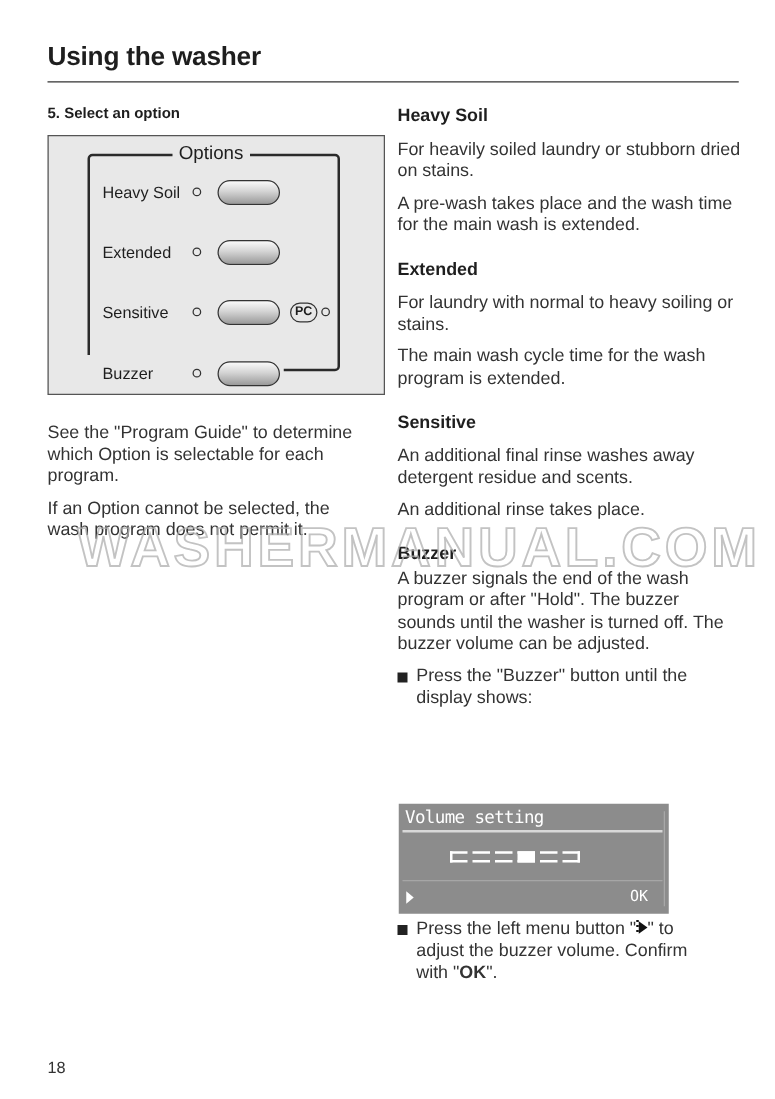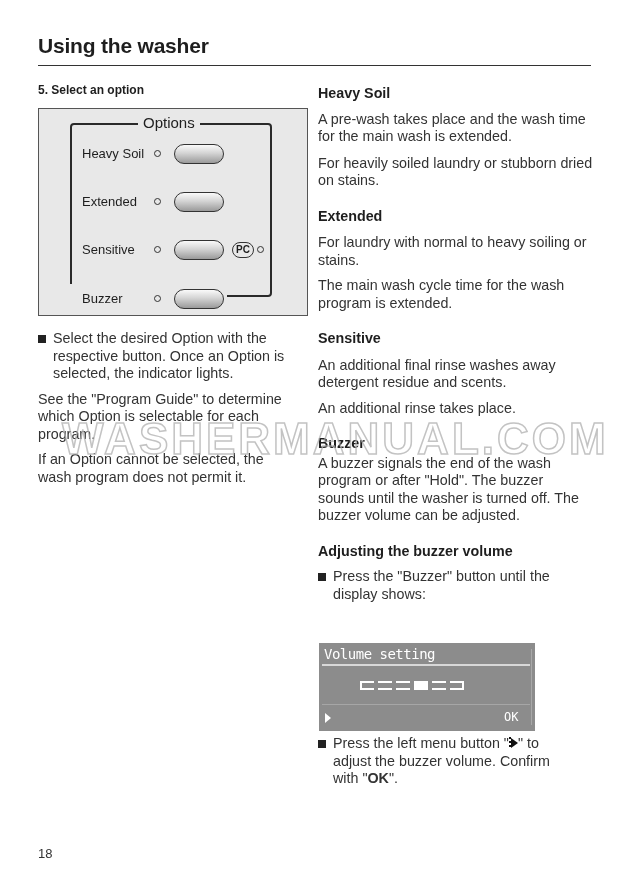--- a/index.html
+++ b/index.html
@@ -82,42 +82,40 @@
   </div>
   <div class="frame-gap-bottom"></div>
   <div class="opt-row" style="top:179px;">
     <span class="opt-label">Buzzer</span>
     <span class="led"></span>
     <span class="opt-btn"></span>
   </div>
 </div>
 
 <div class="col" style="left:38px; top:330px; width:262px;">
-  <p class="bullet">Select the desired Option with the respective button. Once an Option is selected, the indicator lights.</p>
   <p style="margin-top:8px;">See the "Program Guide" to determine which Option is selectable for each program.</p>
   <p style="margin-top:8px;">If an Option cannot be selected, the wash program does not permit it.</p>
 </div>
 
 <div class="col" style="left:318px; top:85px; width:275px;">
   <p class="h3">Heavy Soil</p>
+  <p style="margin-top:9px;">For heavily soiled laundry or stubborn dried on stains.</p>
   <p style="margin-top:8px;">A pre-wash takes place and the wash time for the main wash is extended.</p>
-  <p style="margin-top:9px;">For heavily soiled laundry or stubborn dried on stains.</p>
 
   <p class="h3" style="margin-top:18px;">Extended</p>
   <p style="margin-top:9px;">For laundry with normal to heavy soiling or stains.</p>
   <p style="margin-top:8px;">The main wash cycle time for the wash program is extended.</p>
 
   <p class="h3" style="margin-top:18px;">Sensitive</p>
   <p style="margin-top:9px;">An additional final rinse washes away detergent residue and scents.</p>
   <p style="margin-top:8px;">An additional rinse takes place.</p>
 
   <p class="h3" style="margin-top:18px;">Buzzer</p>
   <p style="margin-top:2px;">A buzzer signals the end of the wash program or after "Hold". The buzzer sounds until the washer is turned off. The buzzer volume can be adjusted.</p>
 
-  <p class="h3" style="margin-top:18px;">Adjusting the buzzer volume</p>
   <p class="bullet" style="margin-top:8px;">Press the "Buzzer" button until the display shows:</p>
 </div>
 
 <div class="watermark">WASHERMANUAL.COM</div>
 
 <div class="lcd">
   <div class="lcd-title">Volume setting</div>
   <div class="lcd-rule"></div>
   <div class="lcd-right-edge"></div>
   <div class="lcd-bar">

